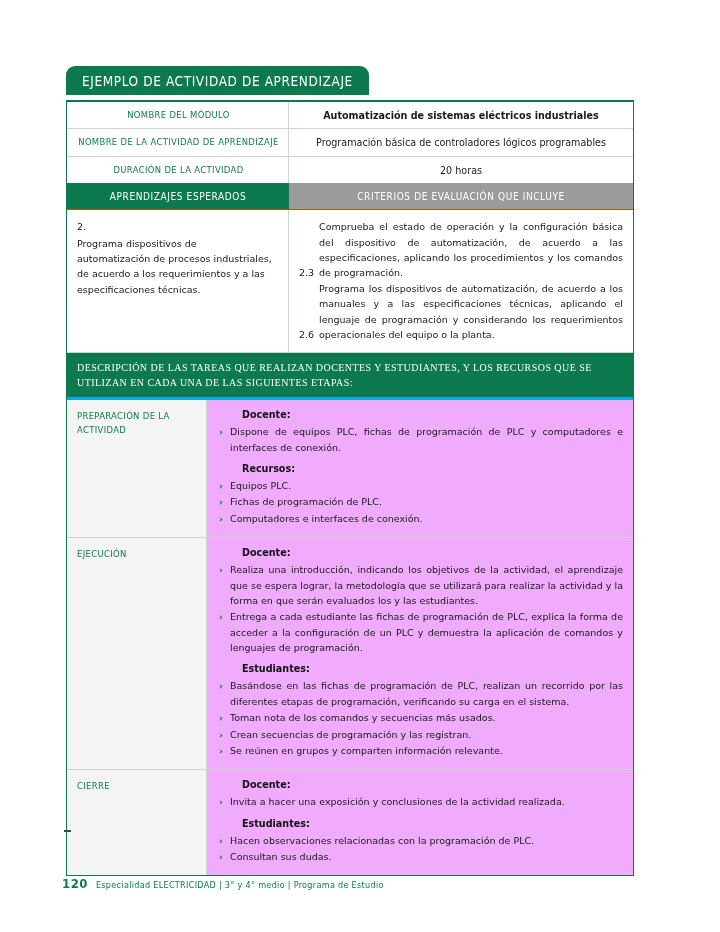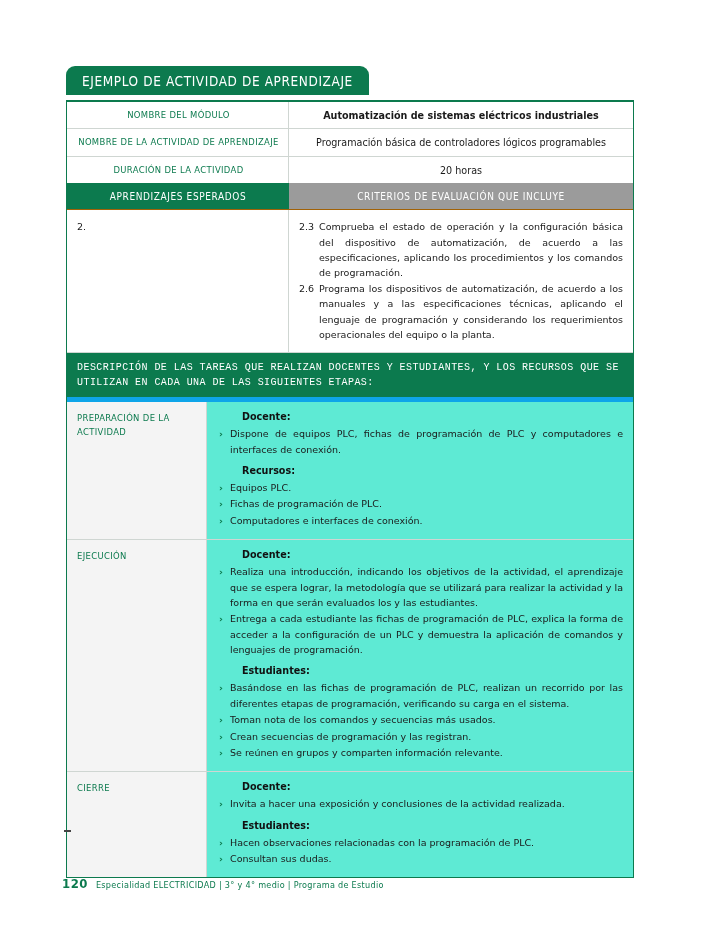--- a/index.html
+++ b/index.html
@@ -129,40 +129,41 @@
     color: #1a1a1a;
   }
   .crit {
     display: flex;
     text-align: justify;
   }
   .crit + .crit { margin-top: 0px; }
   .crit .cnum {
     width: 20px;
     min-width: 20px;
+    margin-top: 46px;
   }
   .crit .ctxt { flex: 1; }
 
   
   .banner {
     background: #0c7a4e;
     color: #ffffff;
     padding: 7px 10px 7px 10px;
     font-size: 10px;
     line-height: 1.5;
     letter-spacing: 0.45px;
-    font-family: Liberation Mono, monospace;
-    border-bottom: 5px solid #0ea5e9;
+    font-family: Liberation Serif, serif;
+    border-bottom: 3px solid #0ea5e9;
   }
 
   
   .stage {
     display: flex;
     border-bottom: 1px solid #cfd6d2;
-    background: #5eead4;
+    background: #f0abfc;
   }
   .stage:last-child { border-bottom: none; }
   .stage .stage-lbl {
     width: 140px;
     min-width: 140px;
     box-sizing: border-box;
     background: #f4f4f4;
     border-right: 1px solid #cfd6d2;
     padding: 9px 6px 10px 10px;
     color: #0c7a4e;
@@ -258,20 +259,21 @@
       </div>
 
     <div class="split-head">
       <div class="green">APRENDIZAJES ESPERADOS</div>
       <div class="gray">CRITERIOS DE EVALUACIÓN QUE INCLUYE</div>
     </div>
 
     <div class="split-body">
       <div class="left">
         <div class="num">2.</div>
+        <div>Programa dispositivos de automatización de procesos industriales, de acuerdo a los requerimientos y a las especificaciones técnicas.</div>
       </div>
       <div class="right" id="criteria-list">
           <div class="crit">
             <div class="cnum">2.3</div>
             <div class="ctxt">Comprueba el estado de operación y la configuración básica del dispositivo de automatización, de acuerdo a las especificaciones, aplicando los procedimientos y los comandos de programación.</div>
           </div>
           <div class="crit">
             <div class="cnum">2.6</div>
             <div class="ctxt">Programa los dispositivos de automatización, de acuerdo a los manuales y a las especificaciones técnicas, aplicando el lenguaje de programación y considerando los requerimientos operacionales del equipo o la planta.</div>
           </div>

